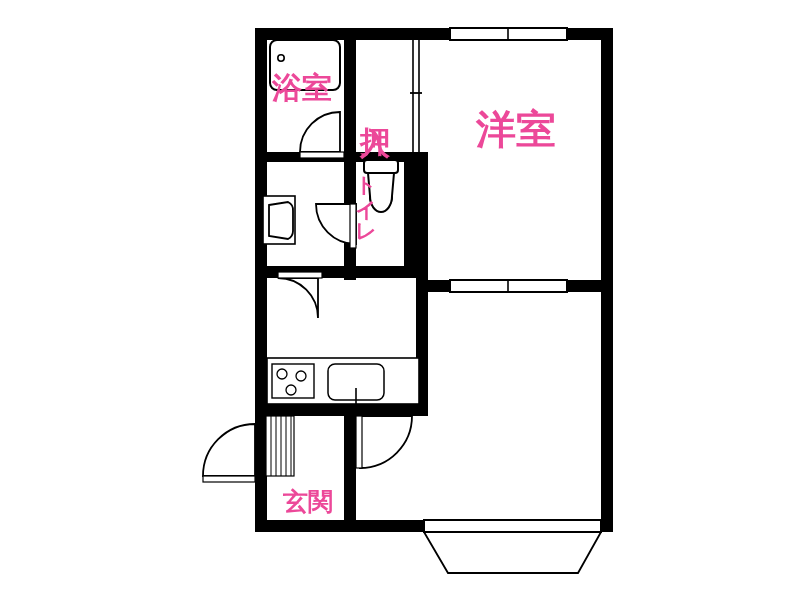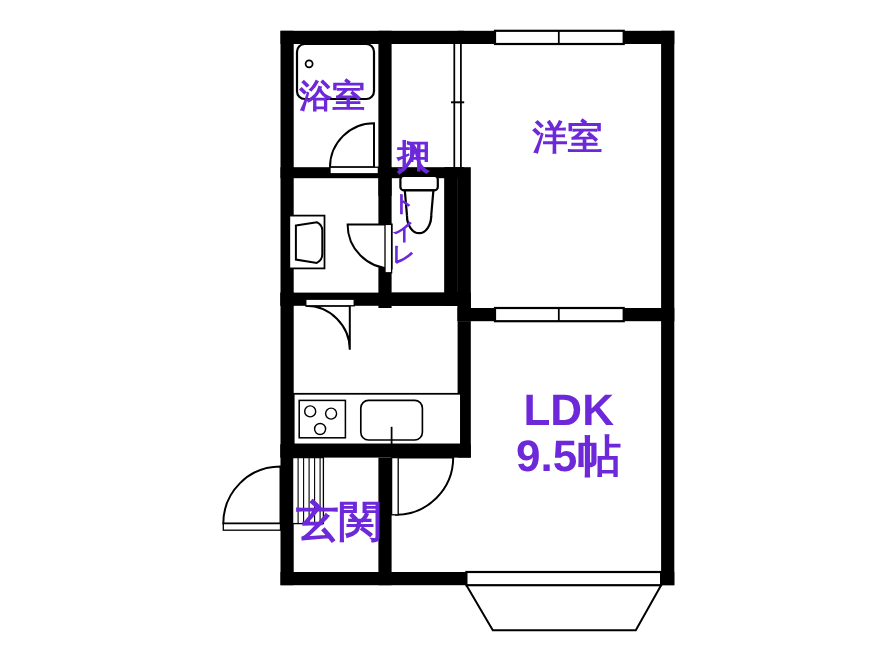--- a/index.html
+++ b/index.html
@@ -24,39 +24,39 @@
     position: absolute;
     top: 0;
     left: 0;
     width: 800px;
     height: 600px;
     display: block;
   }
   .room-label {
     position: absolute;
     text-align: center;
-    color: #6d28d9;
+    color: #ec4899;
     font-family: "Liberation Sans", sans-serif;
     font-weight: bold;
     line-height: 1.05;
     white-space: nowrap;
     letter-spacing: 0px;
   }
   .lbl-vertical {
     writing-mode: vertical-rl;
     text-orientation: upright;
     white-space: nowrap;
     line-height: 1.0;
   }
   .lbl-bath      { left: 258px; top: 72px;  width: 88px;  font-size: 30px; }
   .lbl-closet    { left: 360px; top: 48px;  height: 110px; font-size: 30px; }
   .lbl-toilet    { left: 356px; top: 160px; height: 74px;  font-size: 21px; }
-  .lbl-washitsu  { left: 432px; top: 108px; width: 168px; font-size: 32px; }
+  .lbl-washitsu  { left: 432px; top: 108px; width: 168px; font-size: 40px; }
   .lbl-ldk       { left: 432px; top: 352px; width: 170px; font-size: 40px; }
-  .lbl-genkan    { left: 262px; top: 455px; width: 92px;  font-size: 39px; }
+  .lbl-genkan    { left: 262px; top: 488px; width: 92px;  font-size: 25px; }
 </style>
 </head>
 <body>
 
 <div id="plan-root">
 
   <svg id="plan-svg" viewBox="0 0 800 600" xmlns="http://www.w3.org/2000/svg">
 
     <rect x="0" y="0" width="800" height="600" fill="#ffffff"></rect>
 
@@ -199,20 +199,16 @@
   <div class="room-label lbl-bath">浴室</div>
 
   <div class="room-label lbl-vertical lbl-closet">押入</div>
 
   <div class="room-label lbl-vertical lbl-toilet">トイレ</div>
 
   <div class="room-label lbl-washitsu">
     <div>洋室</div>
   </div>
 
-  <div class="room-label lbl-ldk">
-    <div>LDK</div>
-    <div>9.5帖</div>
-  </div>
 
   <div class="room-label lbl-genkan">玄関</div>
 
 </div>
 
 </body></html>

